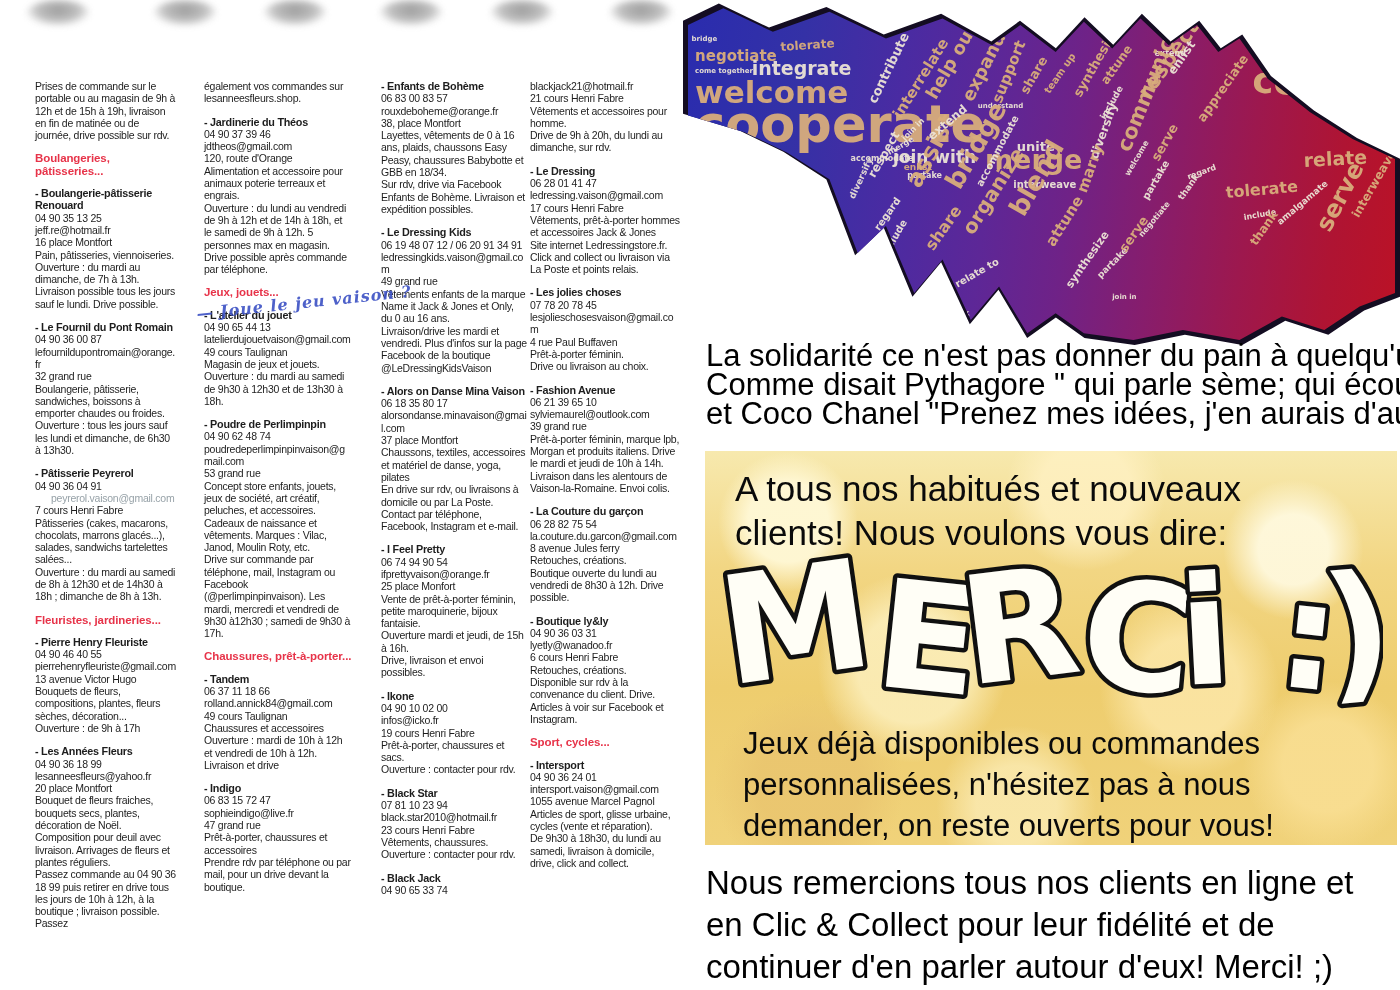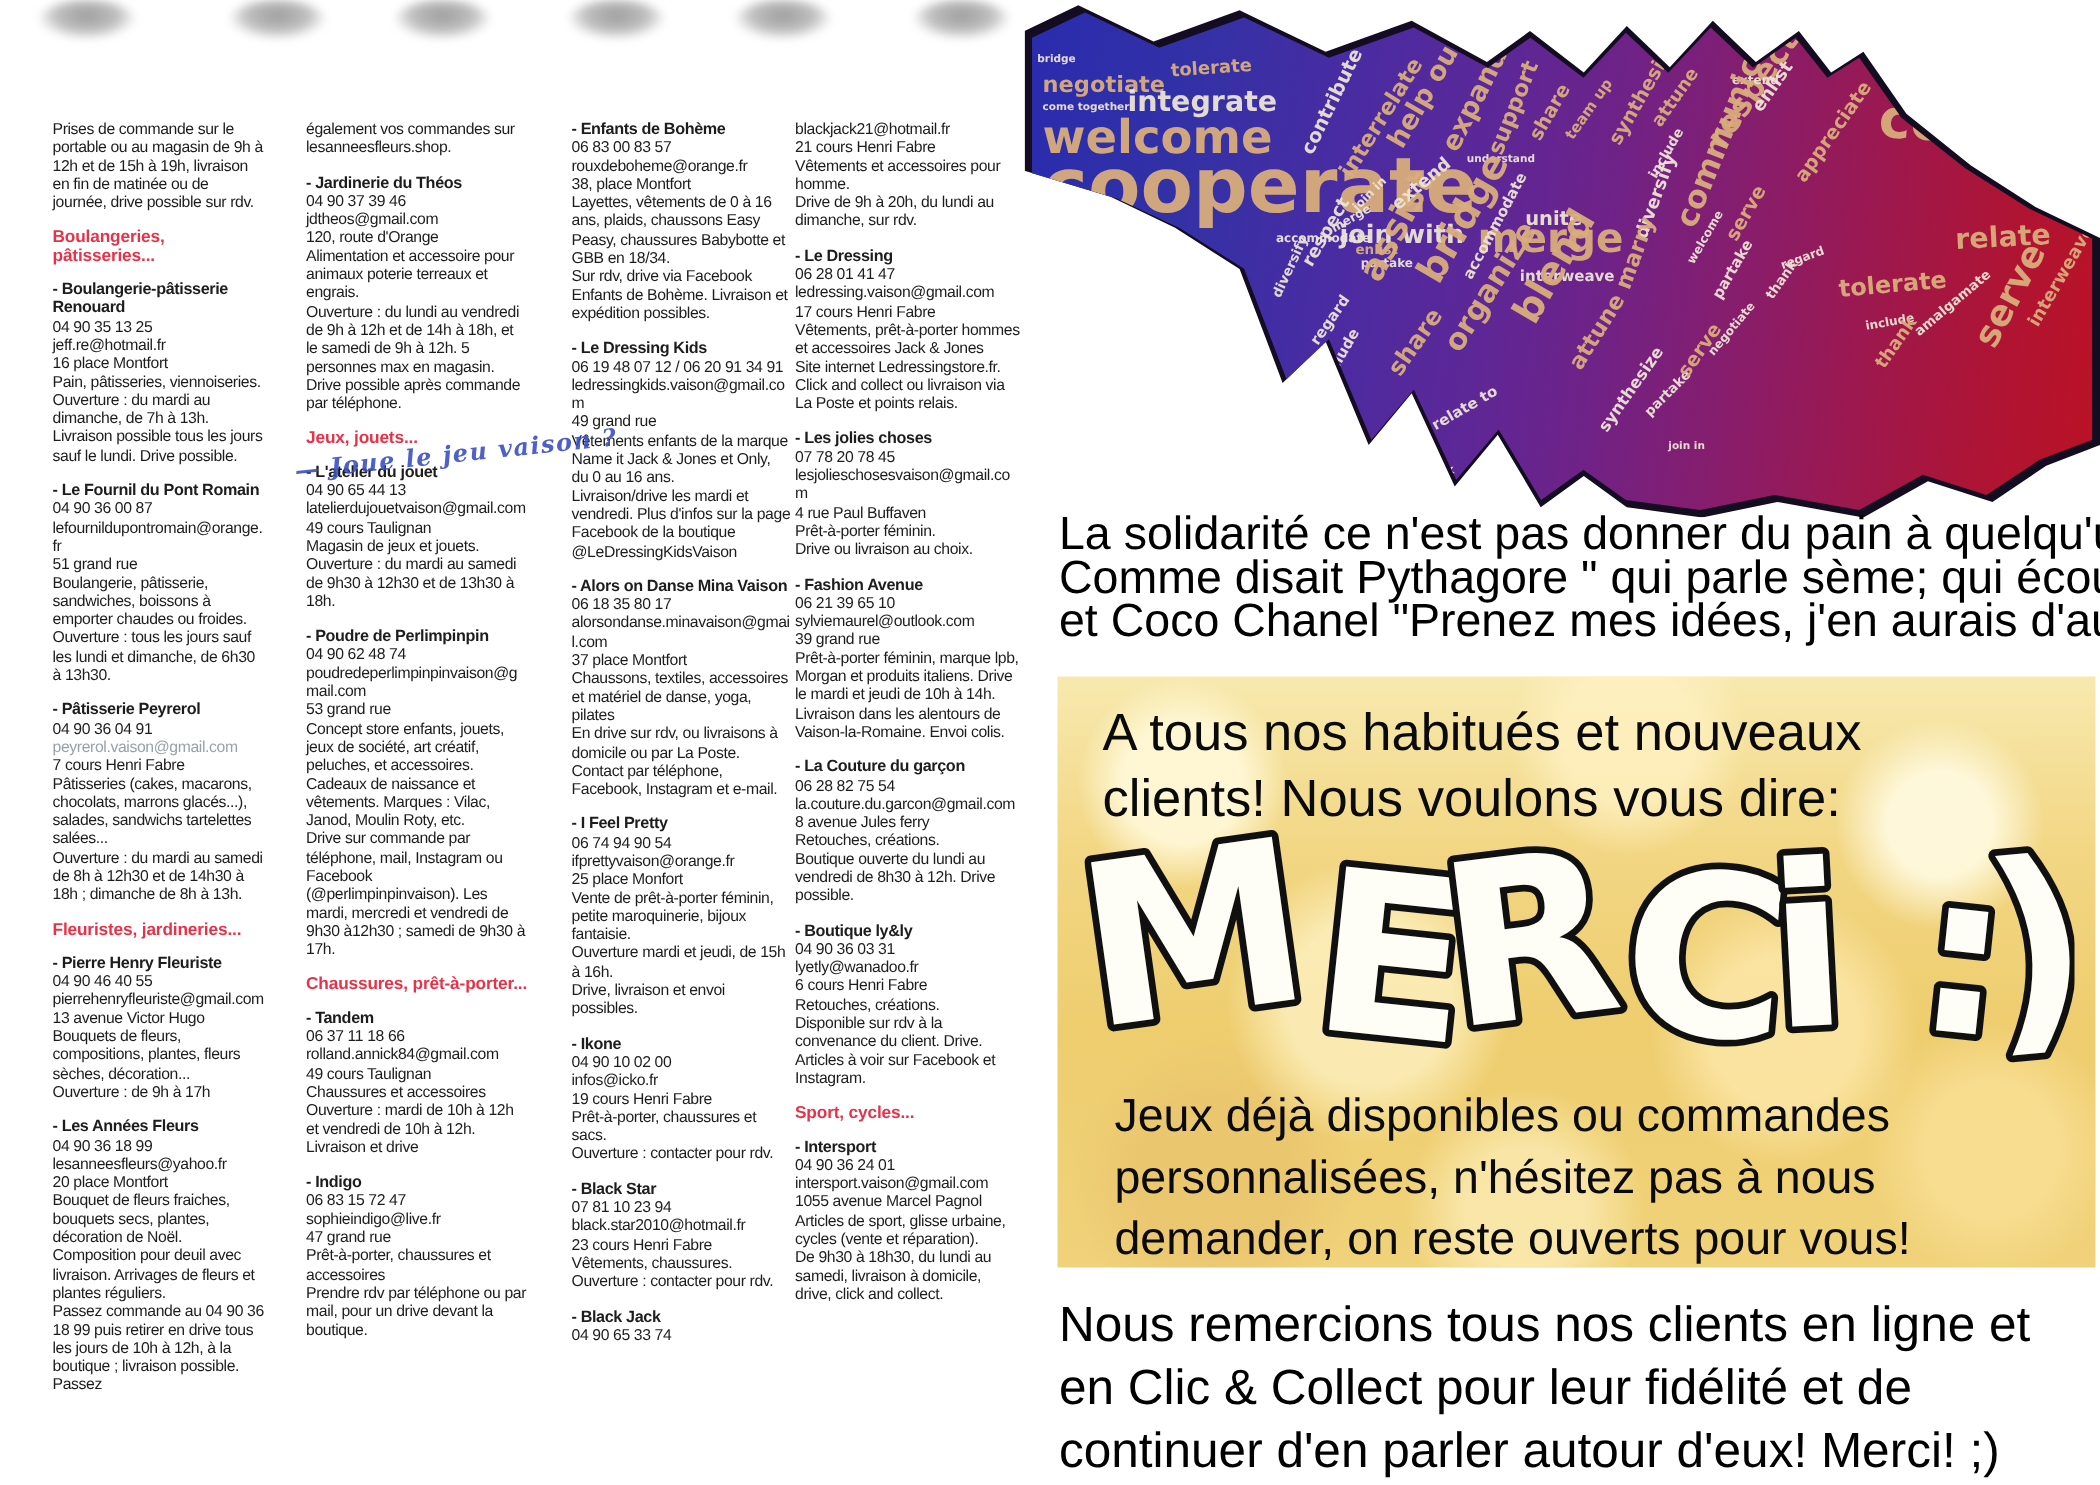--- a/index.html
+++ b/index.html
@@ -12,21 +12,21 @@
           background:radial-gradient(ellipse at 50% 40%, #7f7f7f 0%, #a9a9a9 45%, rgba(200,200,200,0) 75%);
           filter:blur(3px);opacity:.75;}
 
   
   .col{position:absolute;top:80px;font-size:10.5px;line-height:12.3px;letter-spacing:-.25px;
        color:#1d1d1d;overflow-wrap:anywhere;}
   .col .para{margin:0 0 11px 0;}
   .col .heading{color:#e73349;font-weight:bold;font-size:11.5px;letter-spacing:-.1px;margin:3px 0 10px 0;}
   .col .entry{margin:0 0 11px 0;}
   .col .entry .name{font-weight:bold;font-size:10.8px;display:block;}
-  .col .faded{color:#97a2a8;}
+  .col .faded{color:#97a2a8;margin-left:16px;}
 
   .handnote{position:absolute;left:196px;top:293px;transform:rotate(-6deg);
             font-family:"DejaVu Serif",serif;font-style:italic;font-weight:bold;
             color:#3b50c4;font-size:16px;letter-spacing:1px;white-space:nowrap;opacity:.9;}
 
   
   .cloud-wrap{position:absolute;left:683px;top:0;width:717px;height:345px;}
   .cloud-outline,.cloud-fill{position:absolute;
      clip-path:polygon(0% 6%,5% 1%,12% 8%,20% 2%,28% 10%,36% 4%,43% 12%,47% 6%,52% 14%,56% 5%,60% 13%,64% 4%,68% 12%,72% 6%,75% 14%,78% 10%,82% 22%,88% 32%,94% 40%,100% 46%,100% 86%,95% 90%,90% 97%,84% 93%,78% 100%,70% 97%,63% 100%,56% 98%,52% 92%,48% 98%,44% 84%,40% 94%,36% 76%,32% 86%,28% 66%,24% 74%,20% 52%,14% 44%,8% 38%,0% 33%);}
   .cloud-outline{inset:0;background:#140d22;}
@@ -81,21 +81,21 @@
         <div>jeff.re@hotmail.fr</div>
         <div>16 place Montfort</div>
         <div>Pain, pâtisseries, viennoiseries.</div>
         <div>Ouverture : du mardi au dimanche, de 7h à 13h.</div>
         <div>Livraison possible tous les jours sauf le lundi. Drive possible.</div>
       </div>
       <div class="entry">
         <span class="name">- Le Fournil du Pont Romain</span>
         <div>04 90 36 00 87</div>
         <div>lefournildupontromain@orange.fr</div>
-        <div>51 grand rue</div>
+        <div>32 grand rue</div>
         <div>Boulangerie, pâtisserie, sandwiches, boissons à emporter chaudes ou froides.</div>
         <div>Ouverture : tous les jours sauf les lundi et dimanche, de 6h30 à 13h30.</div>
       </div>
       <div class="entry">
         <span class="name">- Pâtisserie Peyrerol</span>
         <div>04 90 36 04 91</div>
         <div class="faded">peyrerol.vaison@gmail.com</div>
         <div>7 cours Henri Fabre</div>
         <div>Pâtisseries (cakes, macarons, chocolats, marrons glacés...), salades, sandwichs tartelettes salées...</div>
         <div>Ouverture : du mardi au samedi de 8h à 12h30 et de 14h30 à 18h ; dimanche de 8h à 13h.</div>

